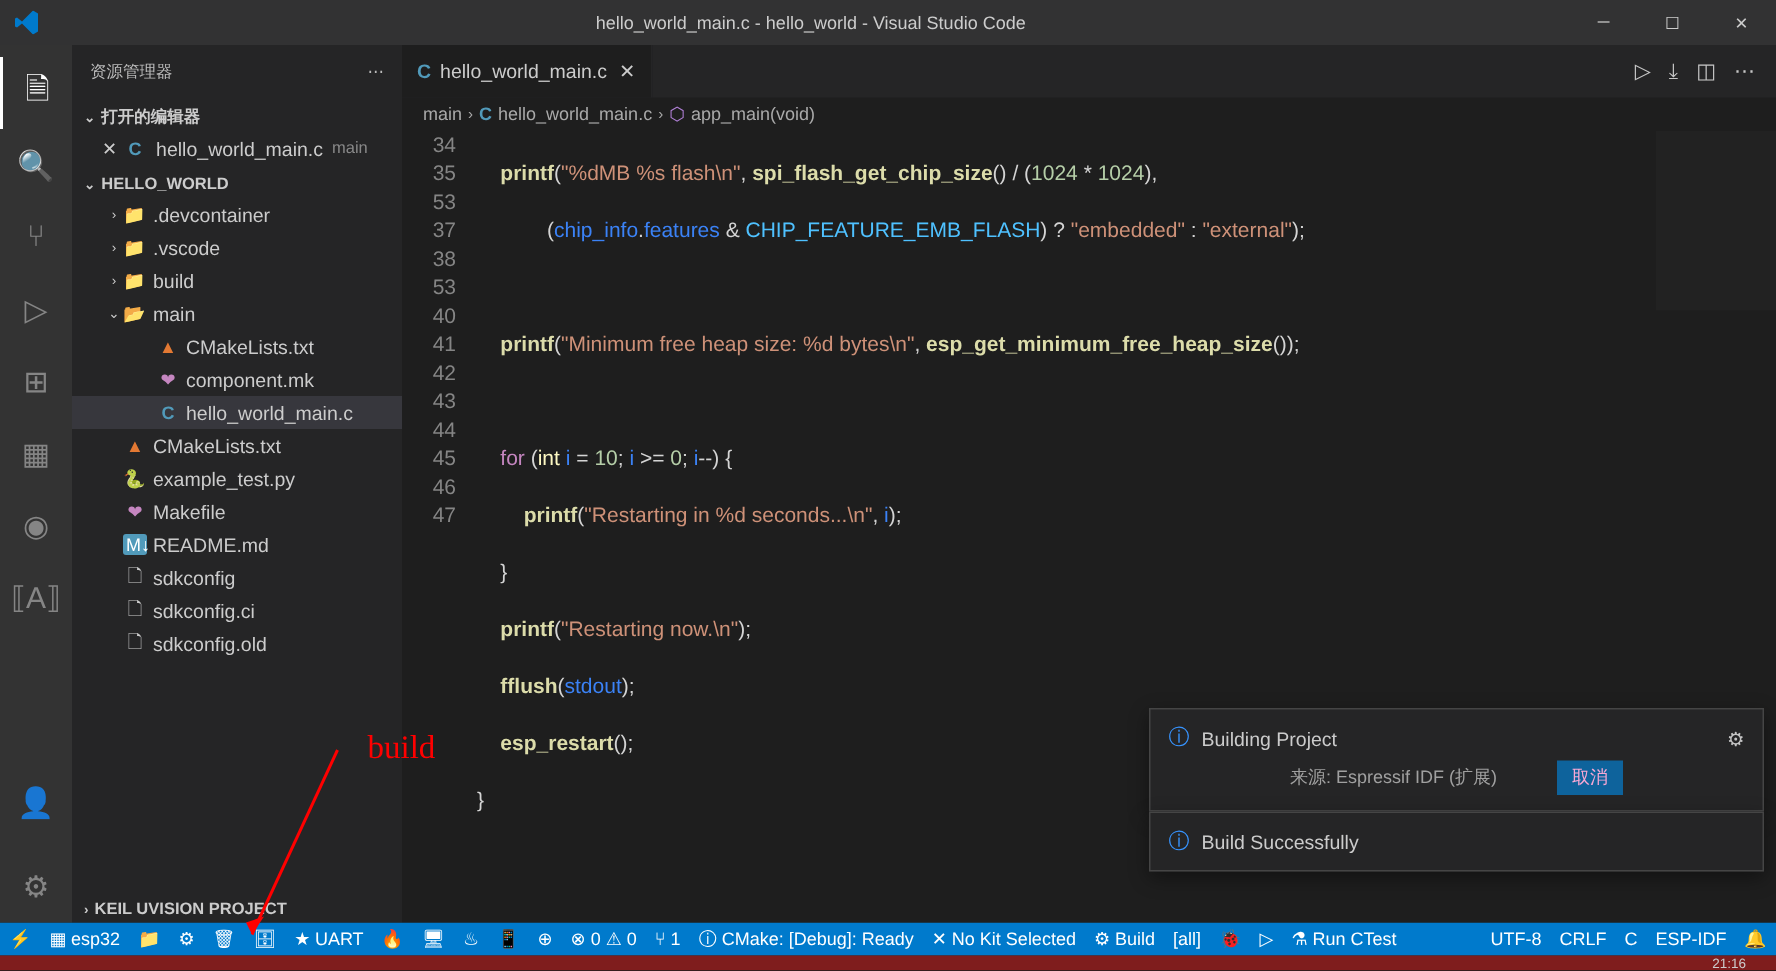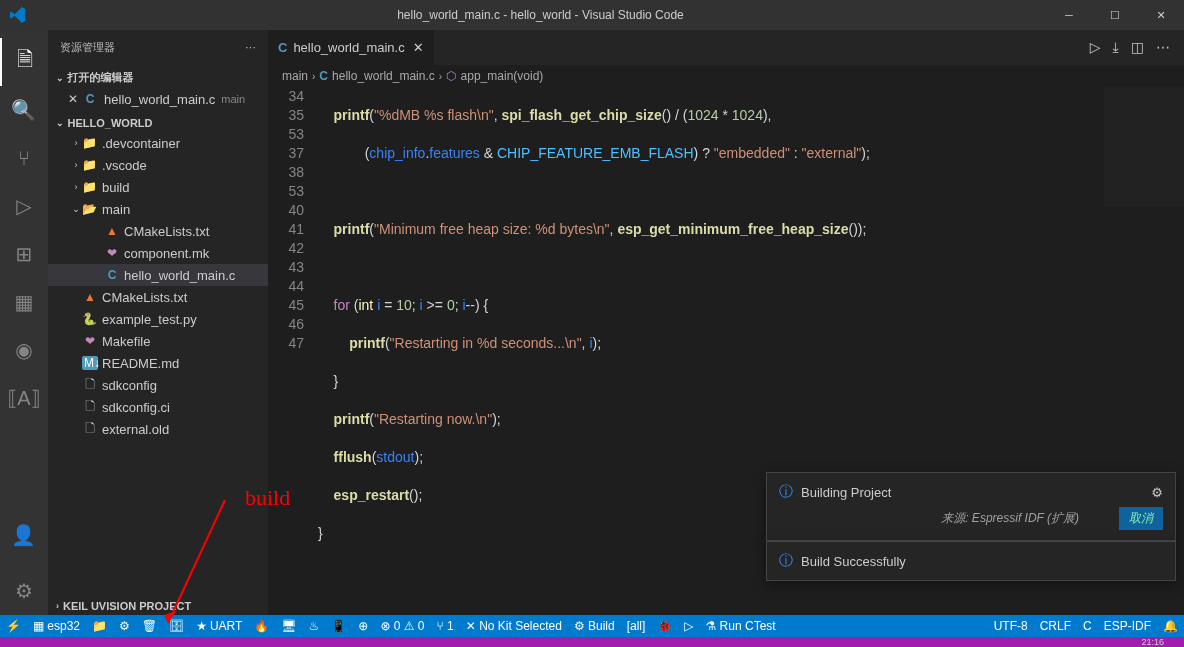--- a/index.html
+++ b/index.html
@@ -61,27 +61,27 @@
 .status-bar { height:22px; background:#007acc; display:flex; align-items:center; font-size:12px; color:#fff; }
 .status-bar .seg { padding:0 6px; display:flex; align-items:center; cursor:pointer; height:22px; }
 .status-bar .seg .ic { margin-right:3px; font-size:12px; }
 .status-bar .right { margin-left:auto; display:flex; }
 .notif { position:absolute; right:8px; width:410px; background:#252526; border:1px solid #454545; font-size:13px; padding:10px 12px; box-shadow:0 4px 12px rgba(0,0,0,0.4); }
 .notif1 { bottom:74px; }
 .notif2 { bottom:34px; }
 .notif-head { display:flex; align-items:center; margin-bottom:6px; }
 .notif-head .ic { color:#3794ff; margin-right:8px; font-size:14px; }
 .notif-head .gear { margin-left:auto; color:#c5c5c5; cursor:pointer; }
-.notif-body { display:flex; justify-content:flex-end; align-items:center; color:#a0a0a0; font-size:12px;font-style:italic; }
-.notif-btn { background:#0e639c; color:#86efac; padding:3px 10px; font-size:12px; cursor:pointer;margin-left:40px; }
+.notif-body { display:flex; justify-content:center; align-items:center; color:#a0a0a0; font-size:12px; }
+.notif-btn { background:#0e639c; color:#f9a8d4; padding:3px 10px; font-size:12px; cursor:pointer;margin-left:40px; }
 .annotation { position:absolute; left:245px; top:485px; color:#ff0000; font-family:"Times New Roman",serif; font-size:22px; pointer-events:none; }
 svg.arrow { position:absolute; left:160px; top:495px; pointer-events:none; }
 .keil { position:absolute; bottom:0; left:0; right:0; padding:3px 8px; font-size:11px; font-weight:bold; color:#ccc; display:flex; align-items:center; }
 .keil .chev { margin-right:4px; font-size:9px; }
-.taskbar { height:10px; background:#a21caf; display:flex; align-items:center; font-size:9px; color:#ccc; justify-content:flex-end; padding-right:20px; }
+.taskbar { height:10px; background:#7f1d1d; display:flex; align-items:center; font-size:9px; color:#ccc; justify-content:flex-end; padding-right:20px; }
 </style>
 </head>
 <body>
 
 <div class="title-bar">
   <div class="logo">
     <svg width="16" height="16" viewBox="0 0 24 24">
         <path fill="#007acc" d="M23 3l-5-3-11 11L2 7 0 8v8l2 1 5-4 11 11 5-3V3z"></path>
       </svg>
   </div>
@@ -192,21 +192,21 @@
             <span>sdkconfig</span>
           </div>
           <div class="sb-tree-item" style="padding-left: 22px;">
             <span class="chev"></span>
             <span class="icon file-icon">🗋</span>
             <span>sdkconfig.ci</span>
           </div>
           <div class="sb-tree-item" style="padding-left: 22px;">
             <span class="chev"></span>
             <span class="icon file-icon">🗋</span>
-            <span>external.old</span>
+            <span>sdkconfig.old</span>
           </div>
         </div>
       <div class="keil">
         <span class="chev">›</span>
           <span>KEIL UVISION PROJECT</span>
       </div>
     </div>
   </div>
 
   <div class="editor">
@@ -301,20 +301,21 @@
       <span class="ic">★</span>
       <span>UART</span>
     </div>
   <div class="seg">🔥</div>
   <div class="seg">🖥</div>
   <div class="seg">♨</div>
   <div class="seg">📱</div>
   <div class="seg">⊕</div>
   <div class="seg">⊗ 0 ⚠ 0</div>
   <div class="seg">⑂ 1</div>
+  <div class="seg">ⓘ CMake: [Debug]: Ready</div>
   <div class="seg">✕ No Kit Selected</div>
   <div class="seg">⚙ Build</div>
   <div class="seg">[all]</div>
   <div class="seg">🐞</div>
   <div class="seg">▷</div>
   <div class="seg">⚗ Run CTest</div>
   <div class="right">
     <div class="seg">UTF-8</div>
     <div class="seg">CRLF</div>
     <div class="seg">C</div>

